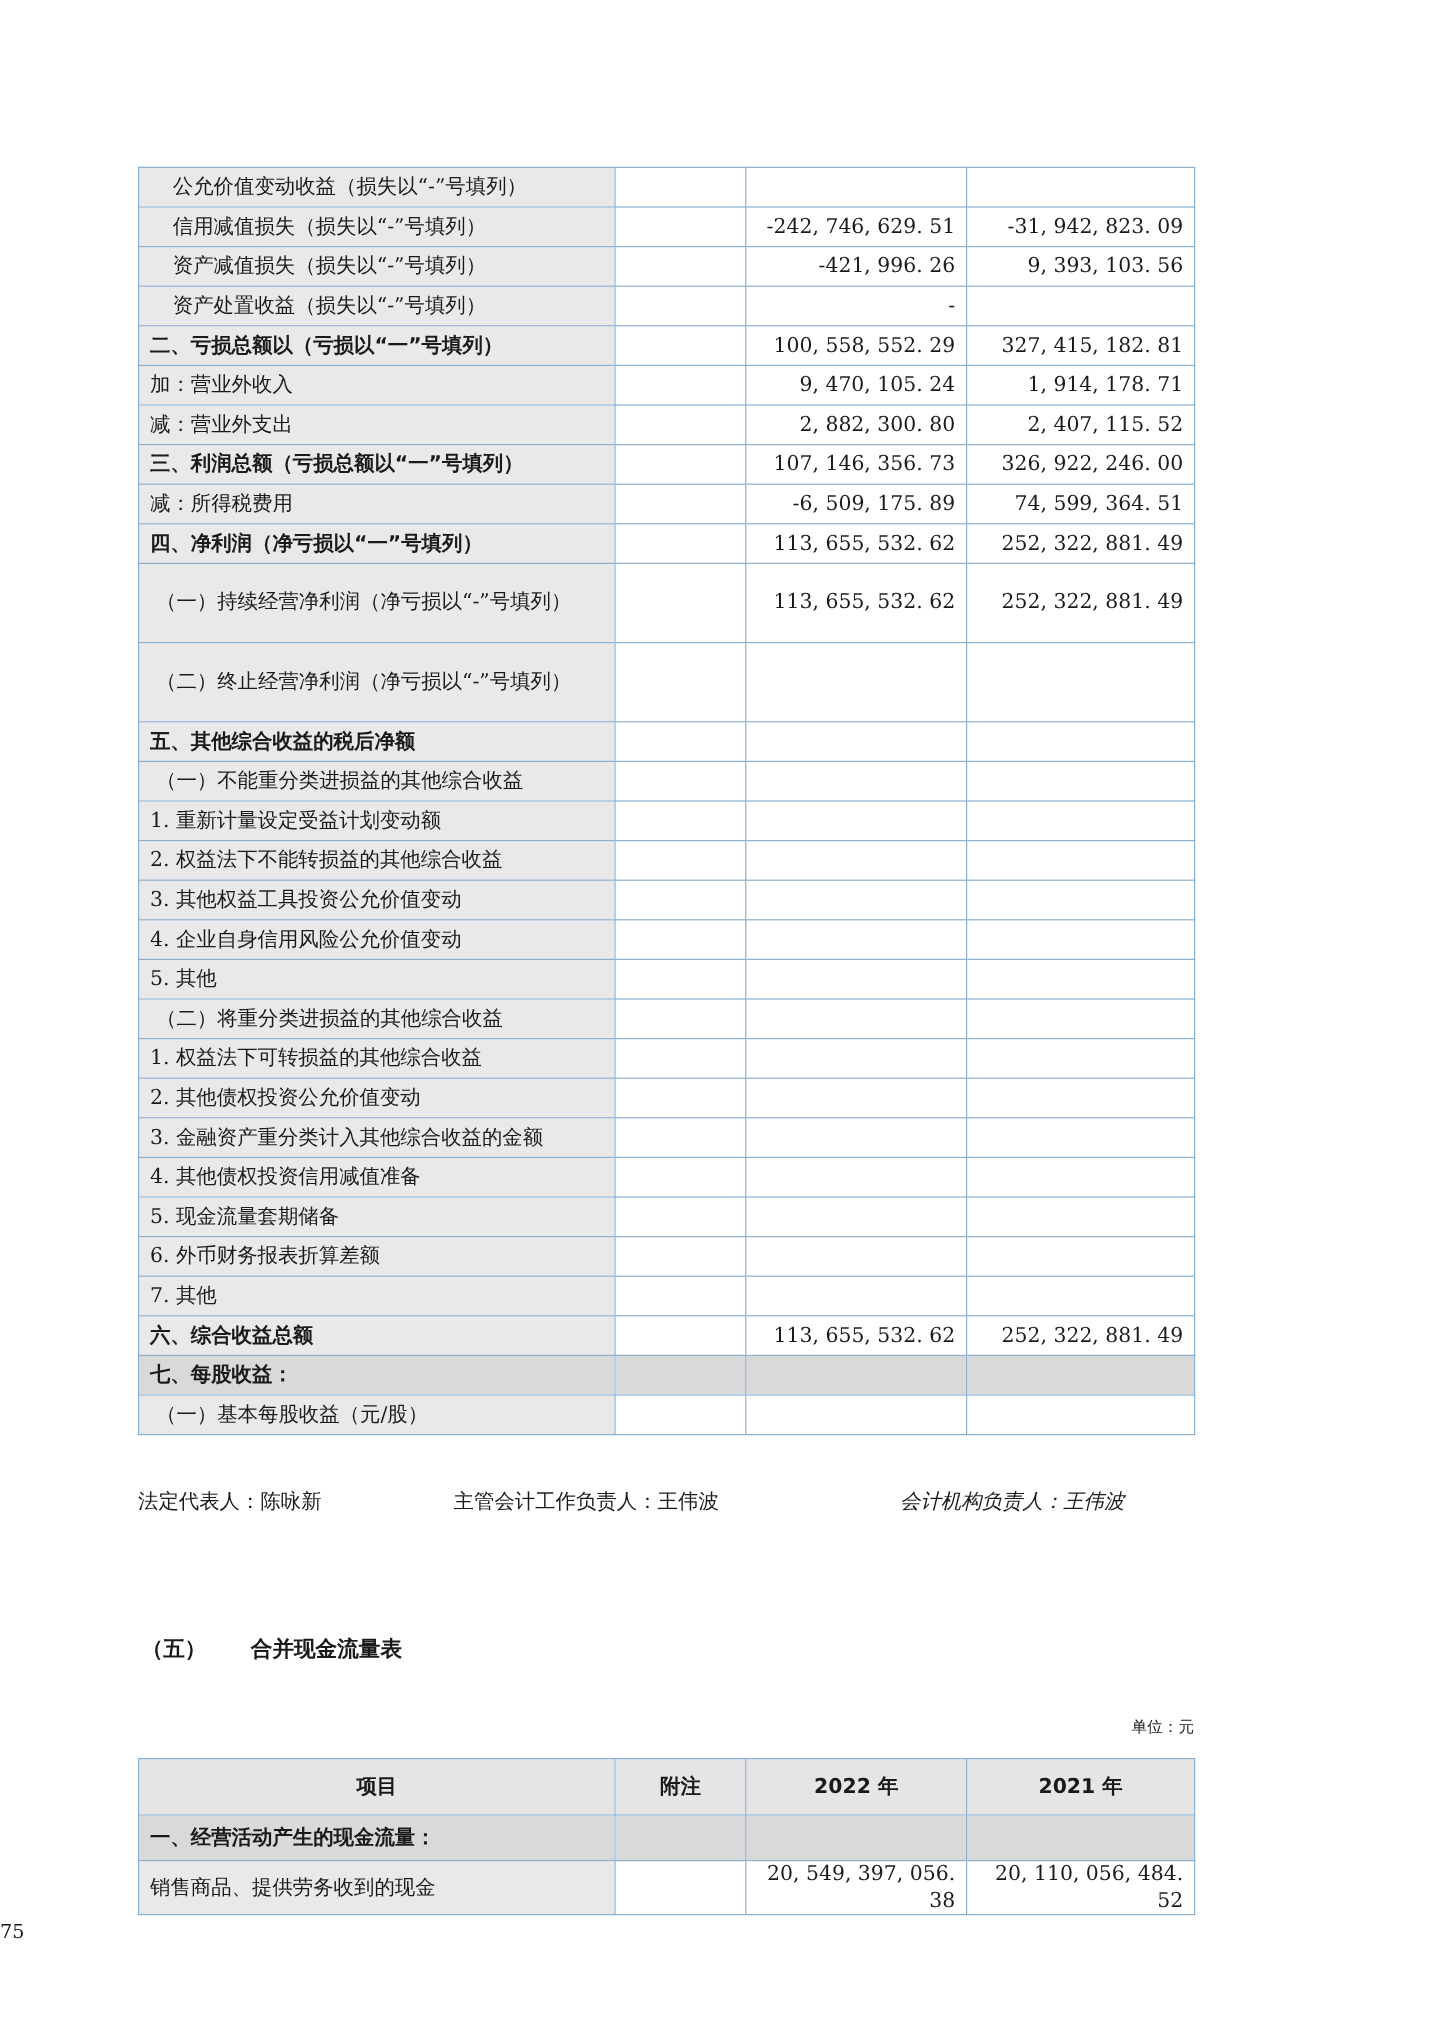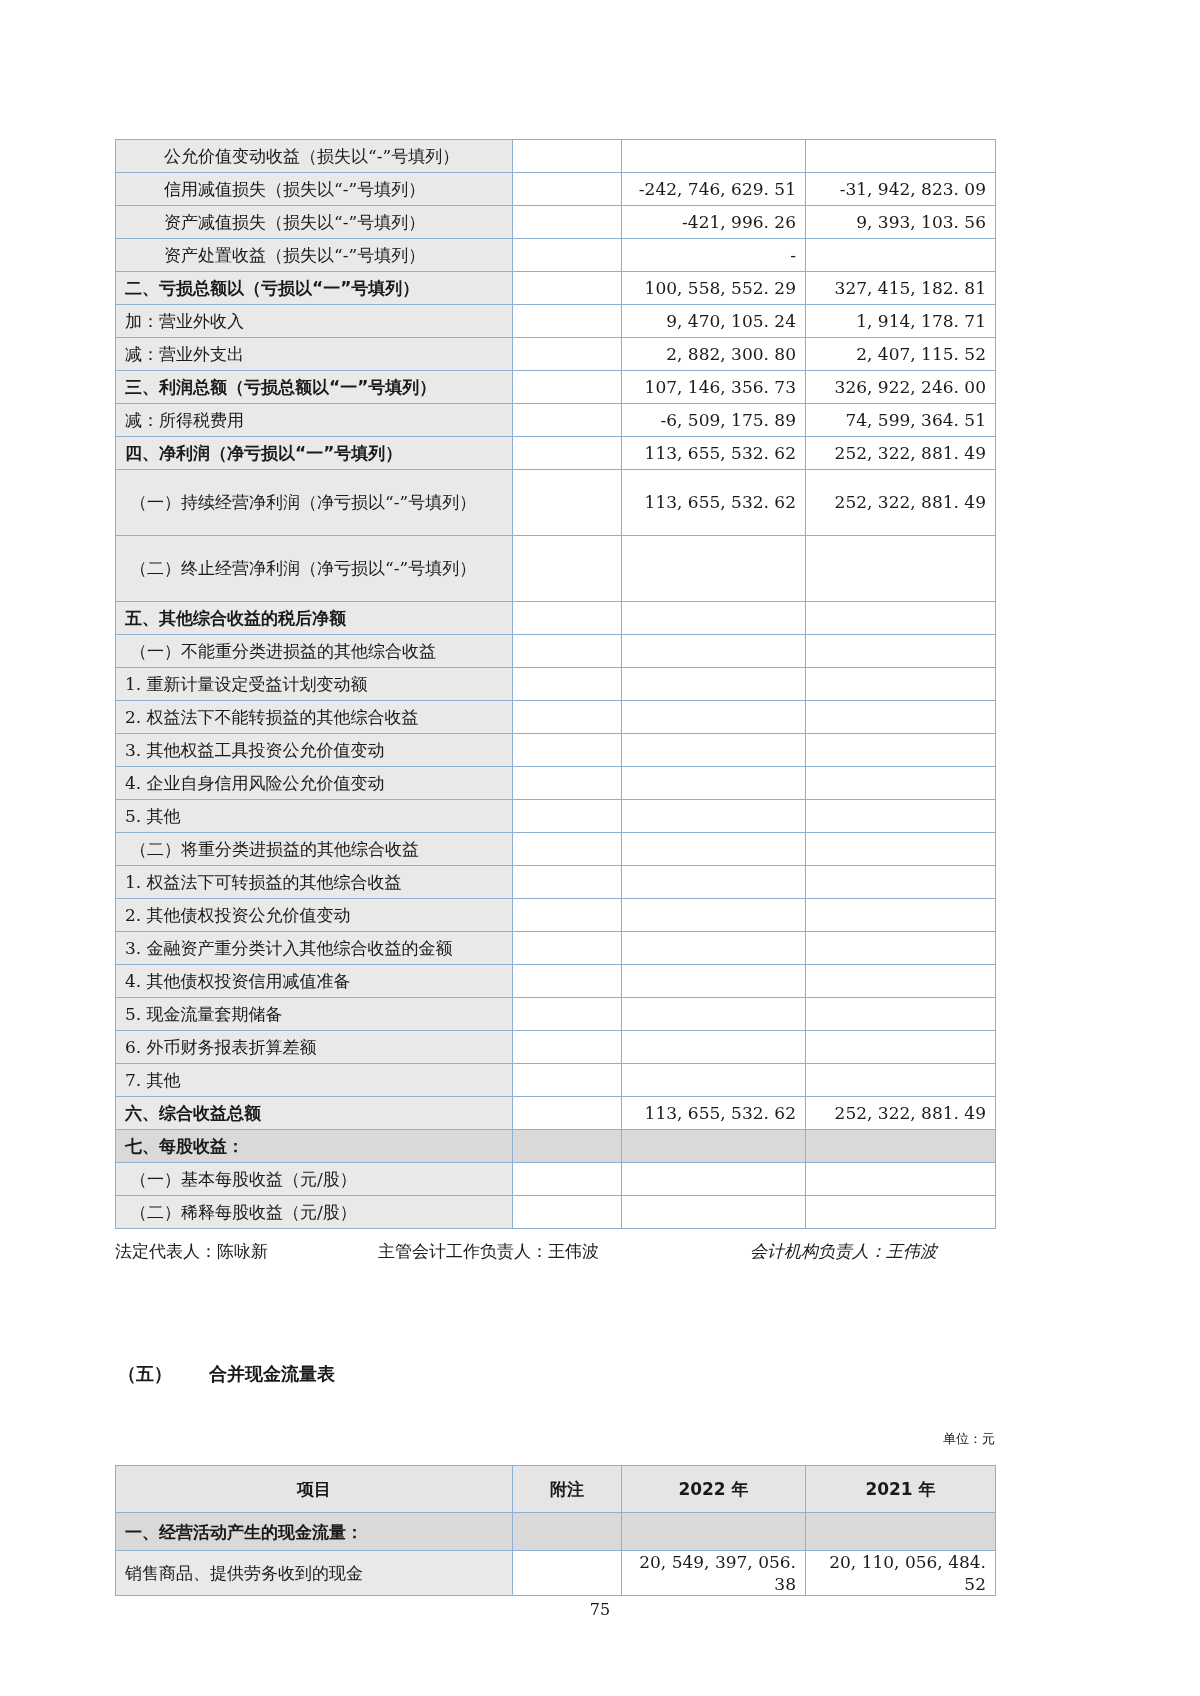--- a/index.html
+++ b/index.html
@@ -8,21 +8,21 @@
     font-family:"DejaVu Serif", serif; color:#1a1a1a; overflow:hidden;
   }
   table { border-collapse:collapse; table-layout:fixed; }
   td {
     border:1px solid #8ab0d2; font-size:17px; line-height:1.3;
     padding:0 6px; height:33px; box-sizing:border-box; overflow:hidden;
     vertical-align:middle;
   }
   .lbl { background:#e9e9e9; padding-left:9px; }
   .ind1 { padding-left:14px; }
-  .ind2 { padding-left:48px; }
+  .ind2 { padding-left:28px; }
   .b { font-family:"DejaVu Sans", sans-serif; font-weight:bold; }
   .val { text-align:right; background:#ffffff; padding-right:9px; }
   .note { background:#ffffff; }
   tr.fullgray td { background:#d9d9d9; }
   tr.tall td { height:66px; }
   .tbl-income { position:absolute; left:115px; top:139px; width:880px; }
   .tbl-cash   { position:absolute; left:115px; top:1465px; width:880px; }
   .tbl-cash td { height:38px; }
   .tbl-cash tr.hdr td {
     background:#e5e5e5; text-align:center; height:37px;
@@ -33,21 +33,21 @@
   .signatures .sig { position:absolute; top:0; white-space:nowrap; }
   .sig1 { left:0; }
   .sig2 { left:263px; }
   .sig3 { left:635px;font-style:italic; }
   .section-heading {
     position:absolute; left:118px; top:1362px; font-size:18px;
     font-family:"DejaVu Sans", sans-serif; font-weight:bold; white-space:nowrap;
   }
   .section-heading .t { margin-left:37px; }
   .unit { position:absolute; right:205px; top:1430px; font-size:13px; white-space:nowrap; }
-  .pagenum { position:absolute; left:0; top:1600px; width:100%; text-align:center; font-size:16px; }
+  .pagenum { position:absolute; left:0; top:1600px; width:100%; text-align:left; font-size:16px; }
 </style>
 </head>
 <body>
 
 <div class="page">
 
   <table class="tbl-income">
     <colgroup>
       <col style="width:397px">
         <col style="width:109px">
@@ -224,26 +224,20 @@
           <td class="val">252, 322, 881. 49</td>
         </tr>
         <tr class="fullgray">
           <td class="lbl b">七、每股收益：</td>
           <td class="note"></td>
           <td class="val"></td>
           <td class="val"></td>
         </tr>
         <tr>
           <td class="lbl ind1">（一）基本每股收益（元/股）</td>
-          <td class="note"></td>
-          <td class="val"></td>
-          <td class="val"></td>
-        </tr>
-        <tr>
-          <td class="lbl ind1">（二）稀释每股收益（元/股）</td>
           <td class="note"></td>
           <td class="val"></td>
           <td class="val"></td>
         </tr>
       </tbody>
   </table>
 
   <div class="signatures">
     <span class="sig sig1">法定代表人：陈咏新</span>
     <span class="sig sig2">主管会计工作负责人：王伟波</span>

